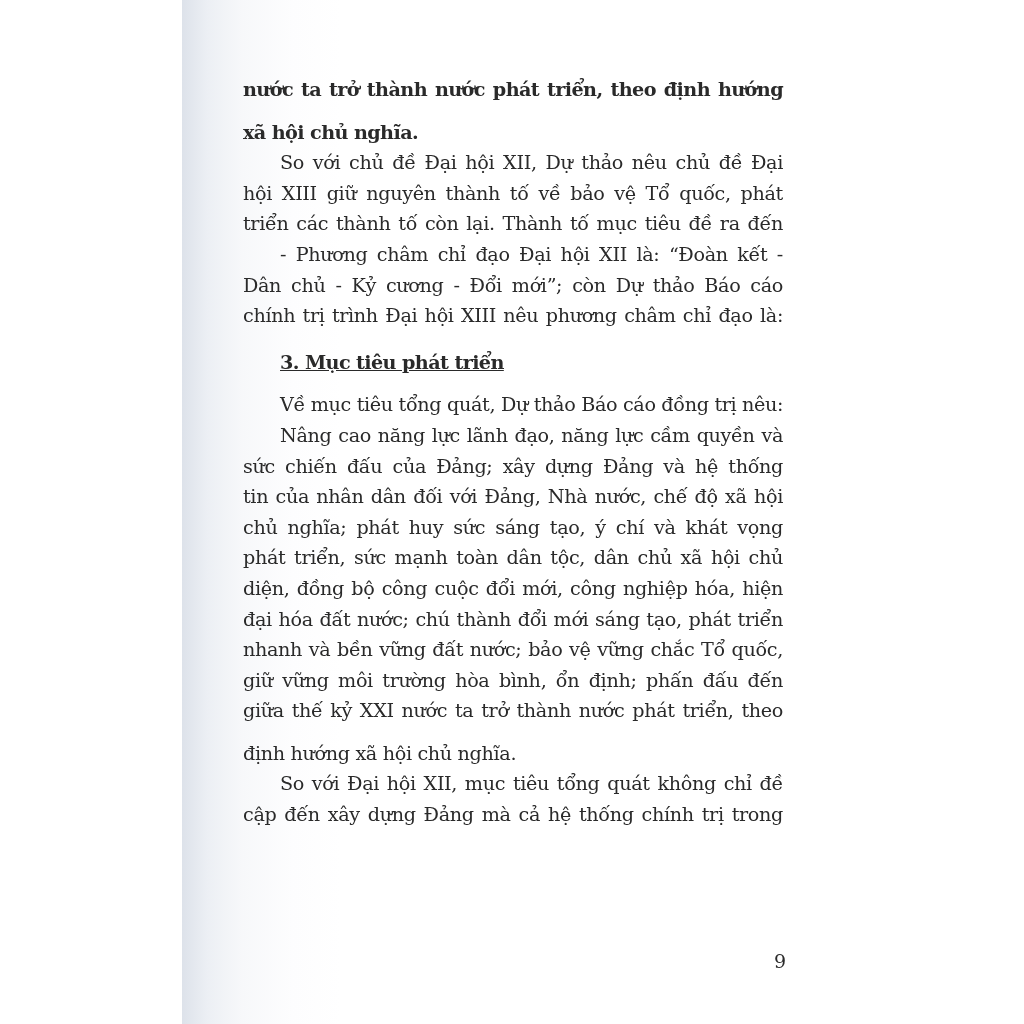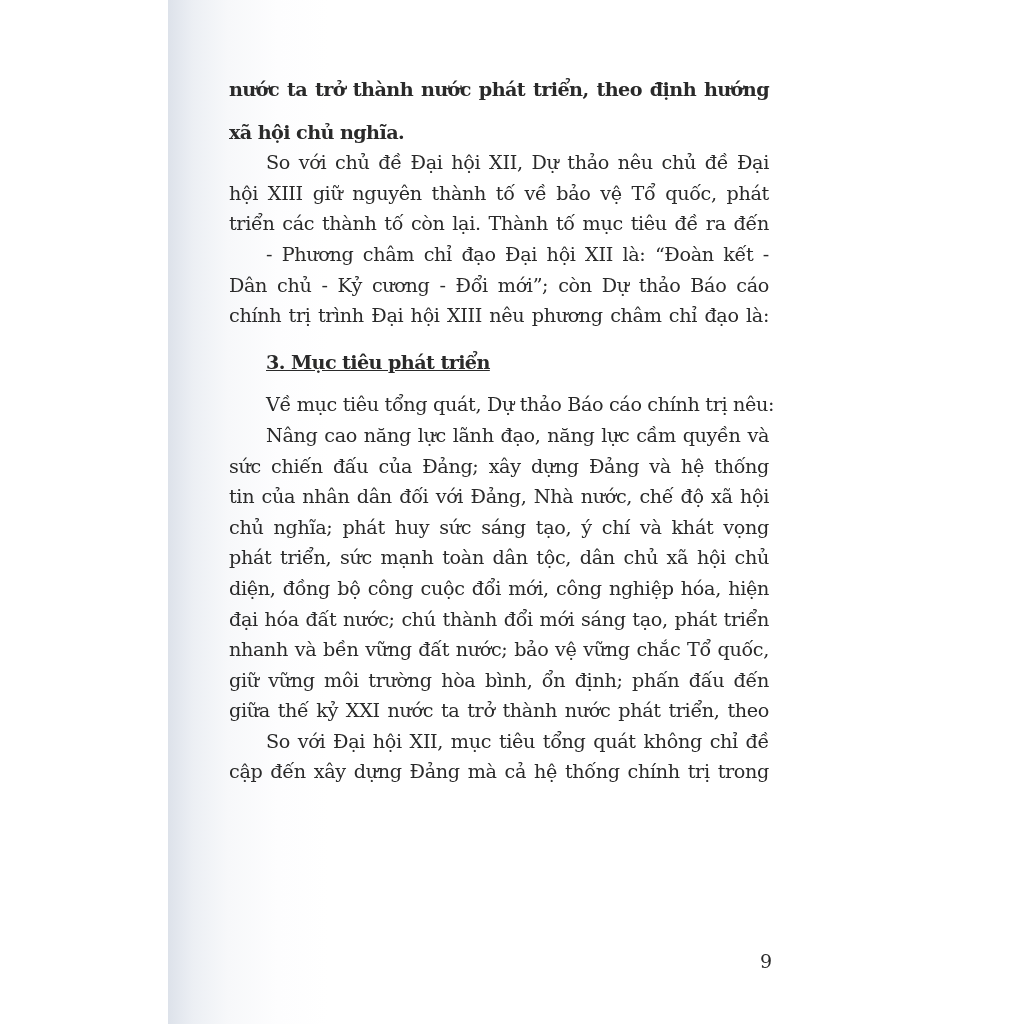--- a/index.html
+++ b/index.html
@@ -5,21 +5,21 @@
     html, body {
       margin: 0;
       padding: 0;
       width: 1024px;
       height: 1024px;
       overflow: hidden;
       background: #ffffff;
     }
     .page {
       position: absolute;
-      left: 168px;
+      left: 182px;
       top: 0;
       width: 774px;
       height: 1024px;
       background: linear-gradient(to right, #dde2ea 0px, #eceff4 25px, #f7f8fa 60px, #fdfdfe 110px, #ffffff 160px);
     }
     .text-block {
       position: absolute;
       left: 61px;
       top: 75px;
       width: 540px;
@@ -73,28 +73,29 @@
     <div class="line bold">nước ta trở thành nước phát triển, theo định hướng</div>
     <div class="line bold last">xã hội chủ nghĩa.</div>
     <div class="line indent">So với chủ đề Đại hội XII, Dự thảo nêu chủ đề Đại</div>
     <div class="line">hội XIII giữ nguyên thành tố về bảo vệ Tổ quốc, phát</div>
     <div class="line">triển các thành tố còn lại. Thành tố mục tiêu đề ra đến</div>
     <div class="line indent">- Phương châm chỉ đạo Đại hội XII là: “Đoàn kết -</div>
     <div class="line">Dân chủ - Kỷ cương - Đổi mới”; còn Dự thảo Báo cáo</div>
     <div class="line">chính trị trình Đại hội XIII nêu phương châm chỉ đạo là:</div>
     <div class="gap"></div>
     <div class="line heading">3. Mục tiêu phát triển</div>
-    <div class="line indent last">Về mục tiêu tổng quát, Dự thảo Báo cáo chính trị nêu:</div>
+    <div class="line indent last">Về mục tiêu tổng quát, Dự thảo Báo cáo đồng trị nêu:</div>
     <div class="line indent">Nâng cao năng lực lãnh đạo, năng lực cầm quyền và</div>
     <div class="line">sức chiến đấu của Đảng; xây dựng Đảng và hệ thống</div>
     <div class="line">tin của nhân dân đối với Đảng, Nhà nước, chế độ xã hội</div>
     <div class="line">chủ nghĩa; phát huy sức sáng tạo, ý chí và khát vọng</div>
     <div class="line">phát triển, sức mạnh toàn dân tộc, dân chủ xã hội chủ</div>
     <div class="line">diện, đồng bộ công cuộc đổi mới, công nghiệp hóa, hiện</div>
     <div class="line">đại hóa đất nước; chú thành đổi mới sáng tạo, phát triển</div>
     <div class="line">nhanh và bền vững đất nước; bảo vệ vững chắc Tổ quốc,</div>
     <div class="line">giữ vững môi trường hòa bình, ổn định; phấn đấu đến</div>
     <div class="line">giữa thế kỷ XXI nước ta trở thành nước phát triển, theo</div>
+    <div class="line last">định hướng xã hội chủ nghĩa.</div>
     <div class="line indent">So với Đại hội XII, mục tiêu tổng quát không chỉ đề</div>
     <div class="line">cập đến xây dựng Đảng mà cả hệ thống chính trị trong</div>
   </div>
   <div class="page-number">9</div>
 </div>
 
 </body></html>

